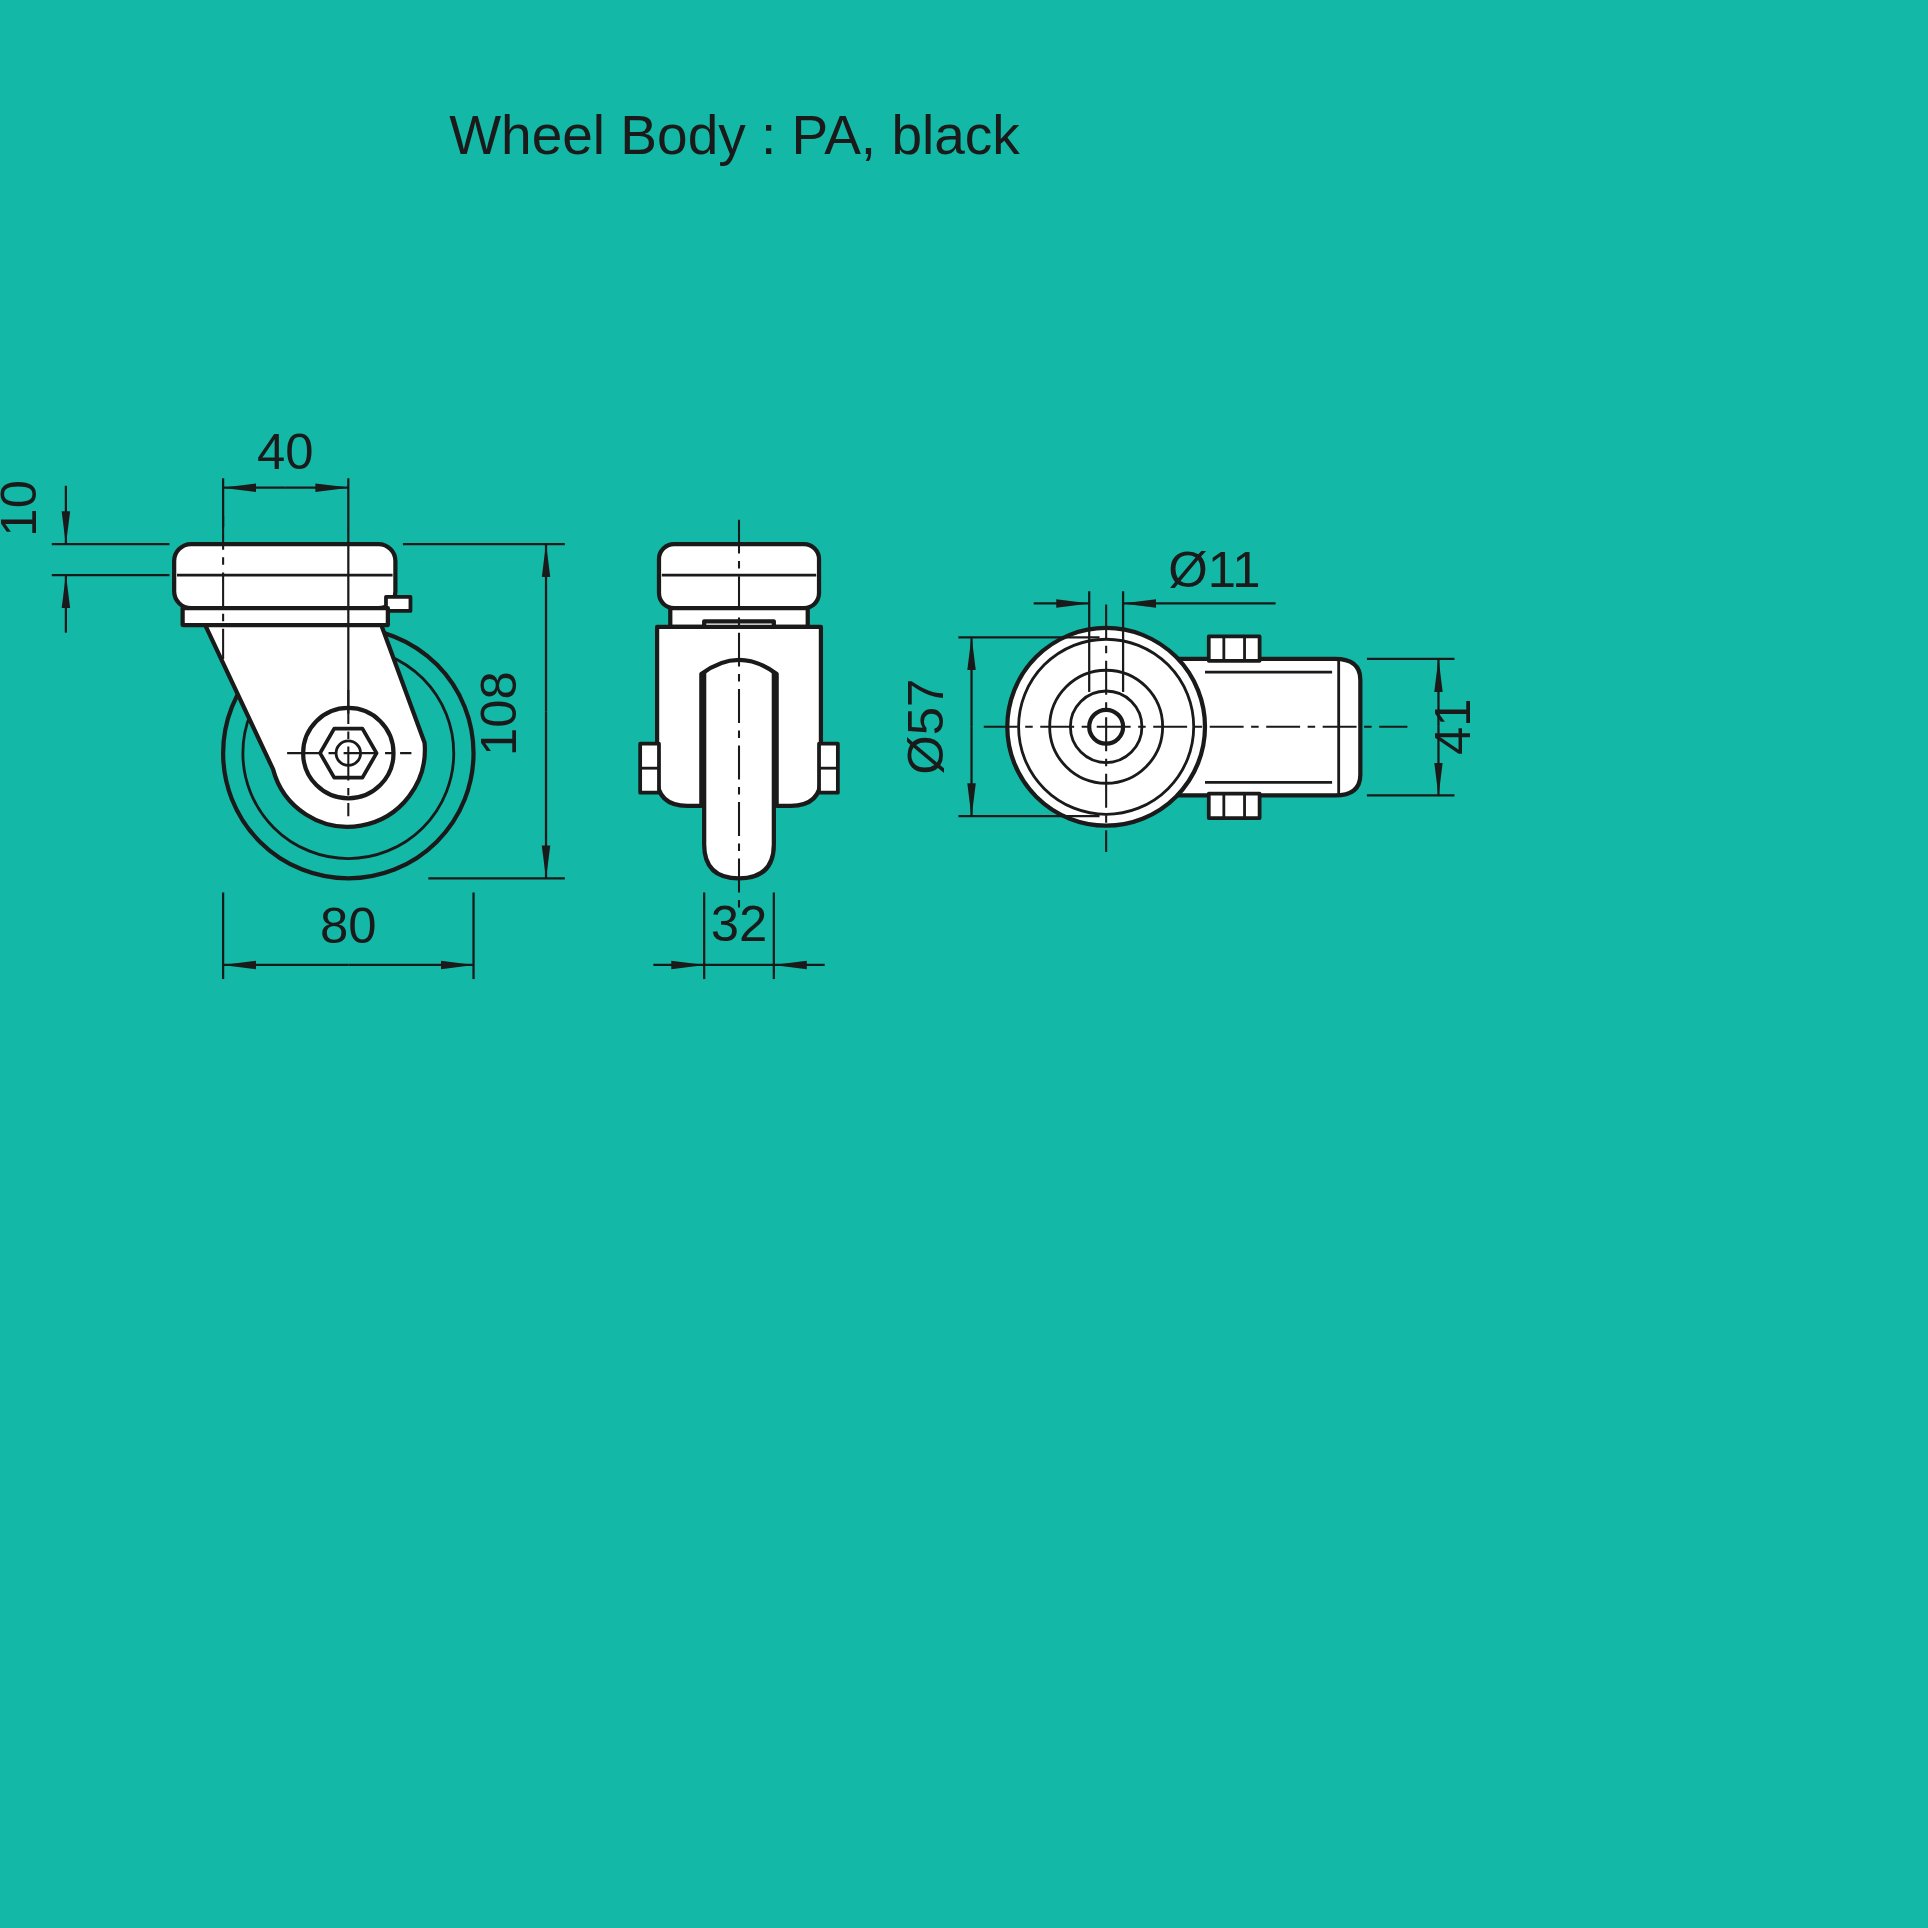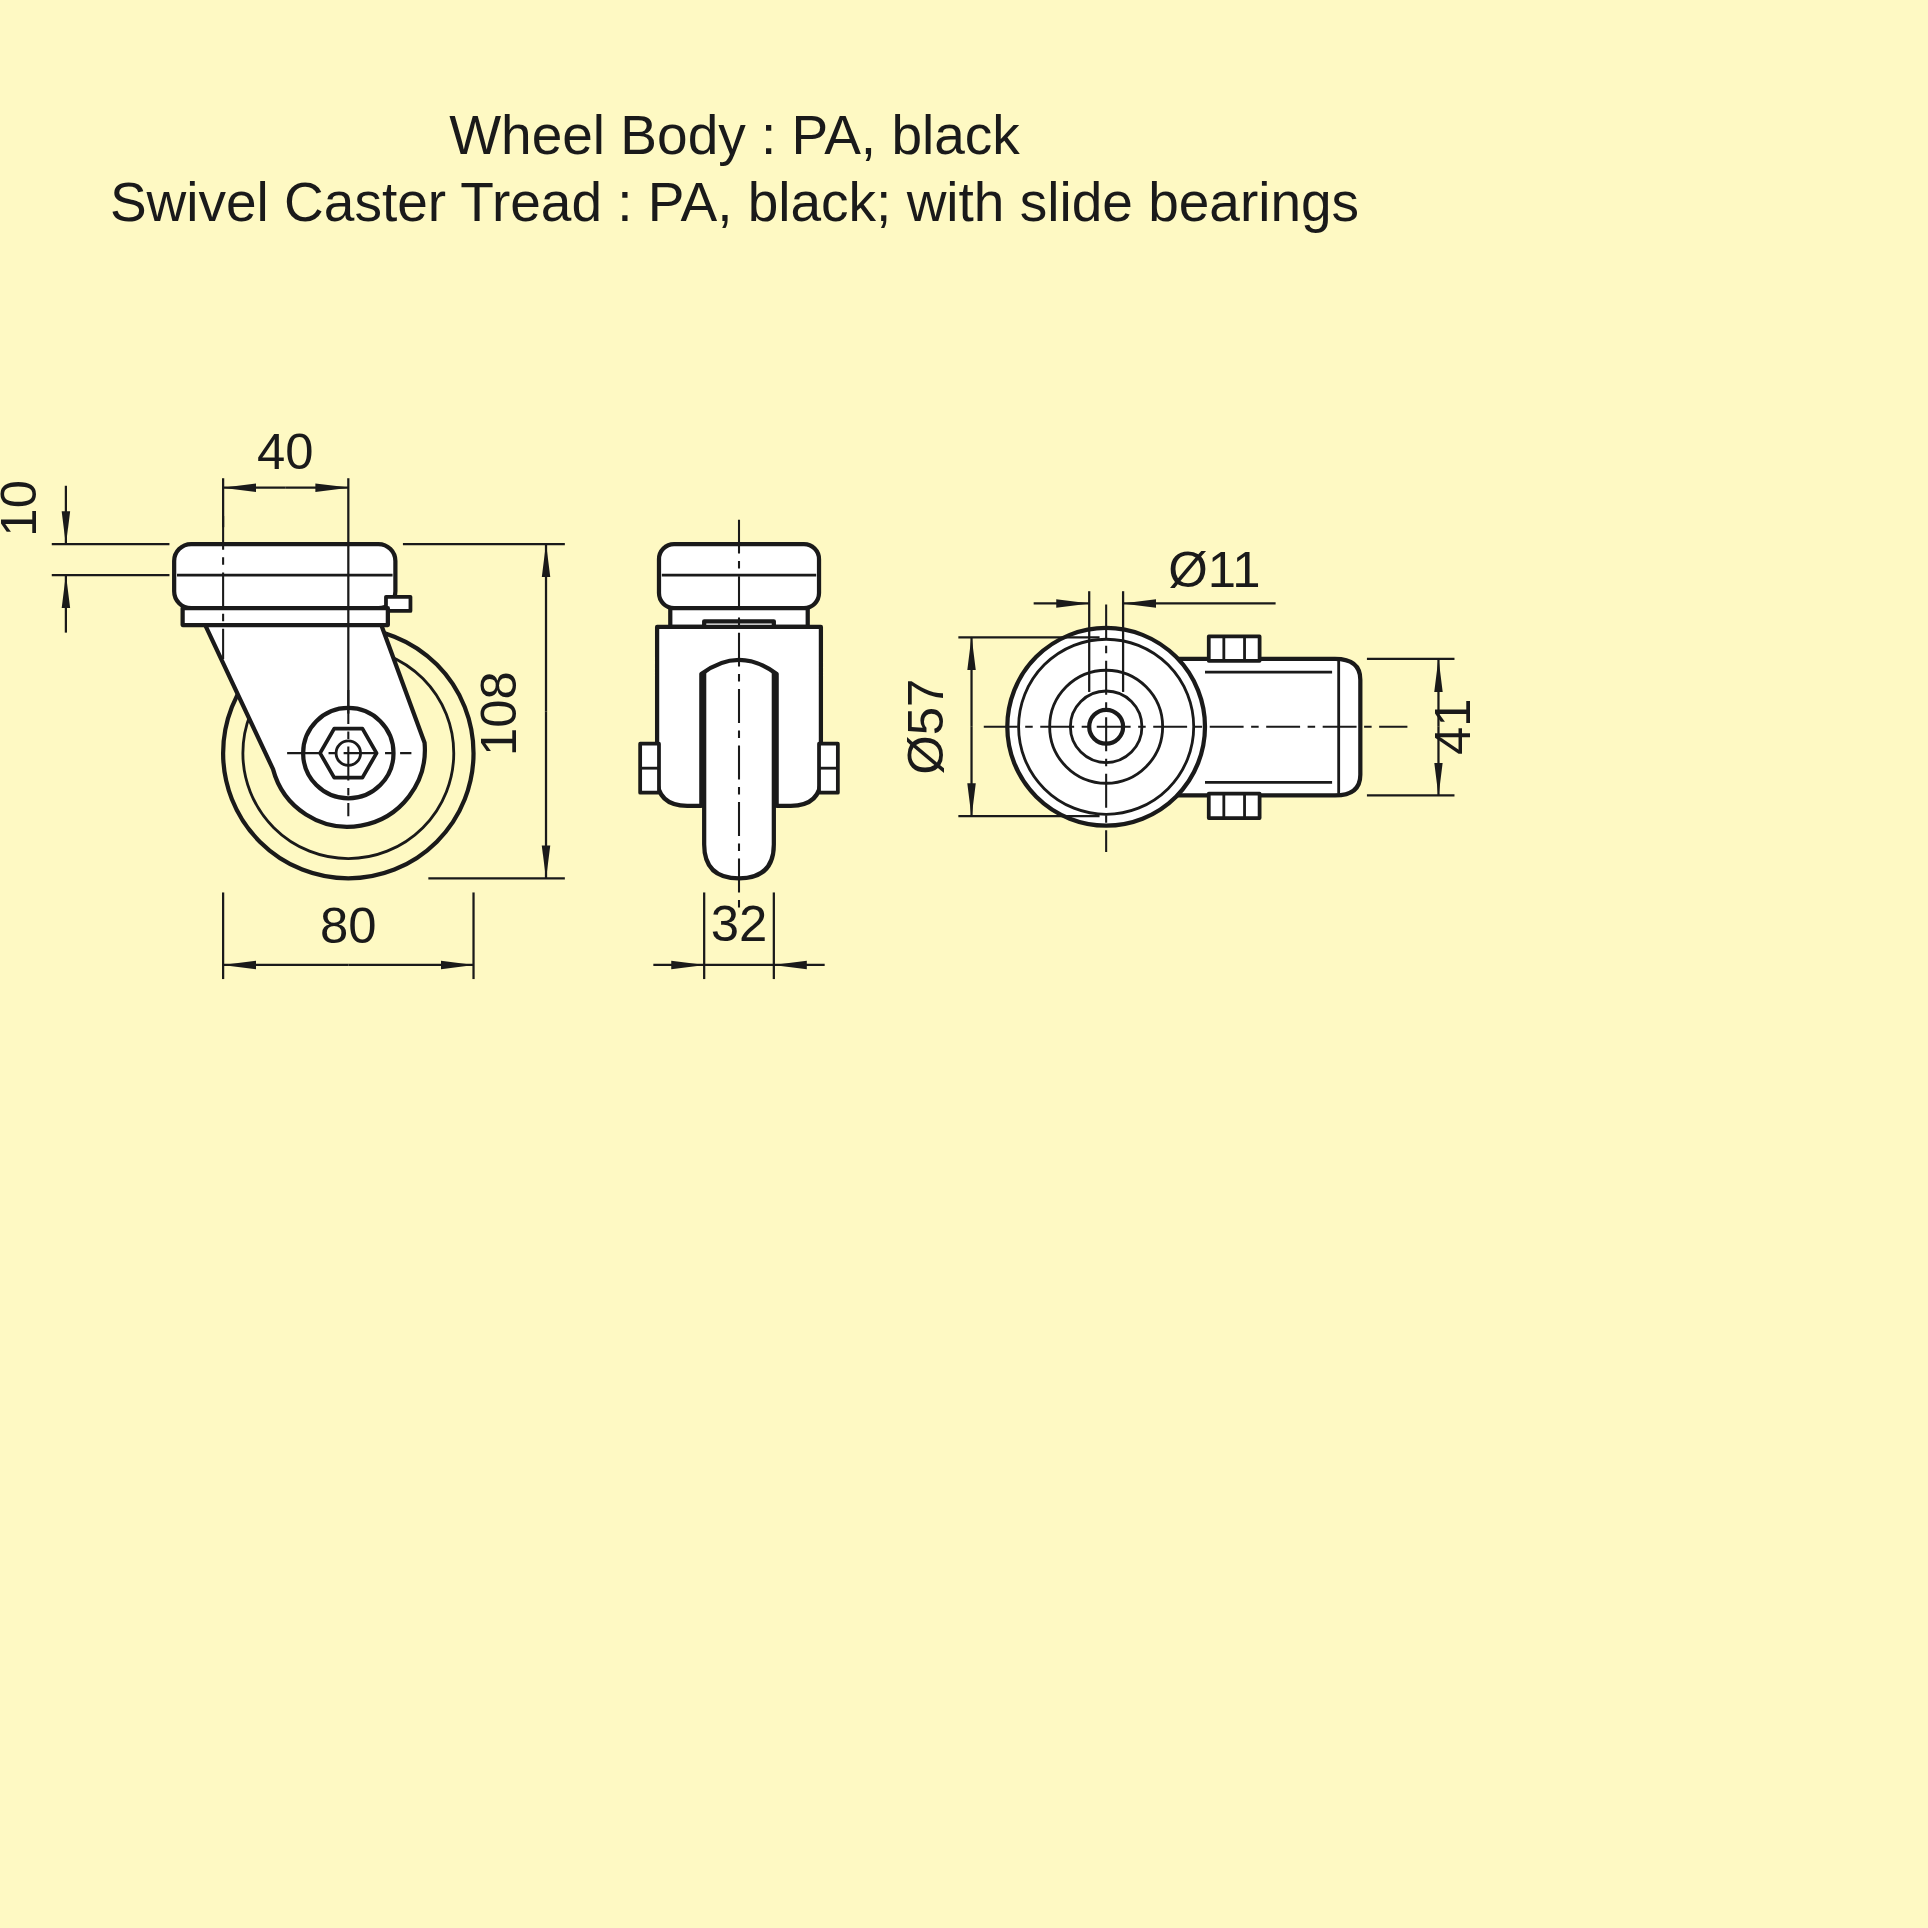--- a/index.html
+++ b/index.html
@@ -1,20 +1,20 @@
 <!DOCTYPE html>
 <html style="font-size:15px"><head>
 <meta charset="utf-8">
 <style>
   html, body { margin: 0; padding: 0; background: #ffffff; }
   #canvas {
     position: relative;
     width: 1928px;
     height: 1928px;
-    background: #fef9c3;
+    background: #14b8a6;
     overflow: hidden;
     font-family: "Liberation Sans", sans-serif;
   }
   #title-block {
     position: absolute;
     top: 102px;
     left: 0;
     width: 1469px;
     text-align: center;
     color: #1a1a1a;
@@ -33,21 +33,20 @@
   .cl  { fill: none;    stroke: #1a1a1a; stroke-width: 2.2; stroke-dasharray: 36 8 8 8; }
   .dimtxt { font: 54px "Liberation Sans", sans-serif; fill: #1a1a1a; }
 </style>
 </head>
 <body>
 
 <div id="canvas">
 
   <div id="title-block">
     <span class="tline">Wheel Body : PA, black</span>
-    <span class="tline">Swivel Caster Tread : PA, black; with slide bearings</span>
   </div>
 
   <svg id="drawing" width="1928" height="1928" viewBox="0 0 2048 2048" xmlns="http://www.w3.org/2000/svg">
 
     <defs>
       <marker id="arr" viewBox="0 0 36 12" refX="35" refY="6" markerWidth="36" markerHeight="12" orient="auto" markerUnits="userSpaceOnUse">
         <path d="M0,1.5 L36,6 L0,10.5 Z" fill="#1a1a1a"></path>
       </marker>
     </defs>
 

